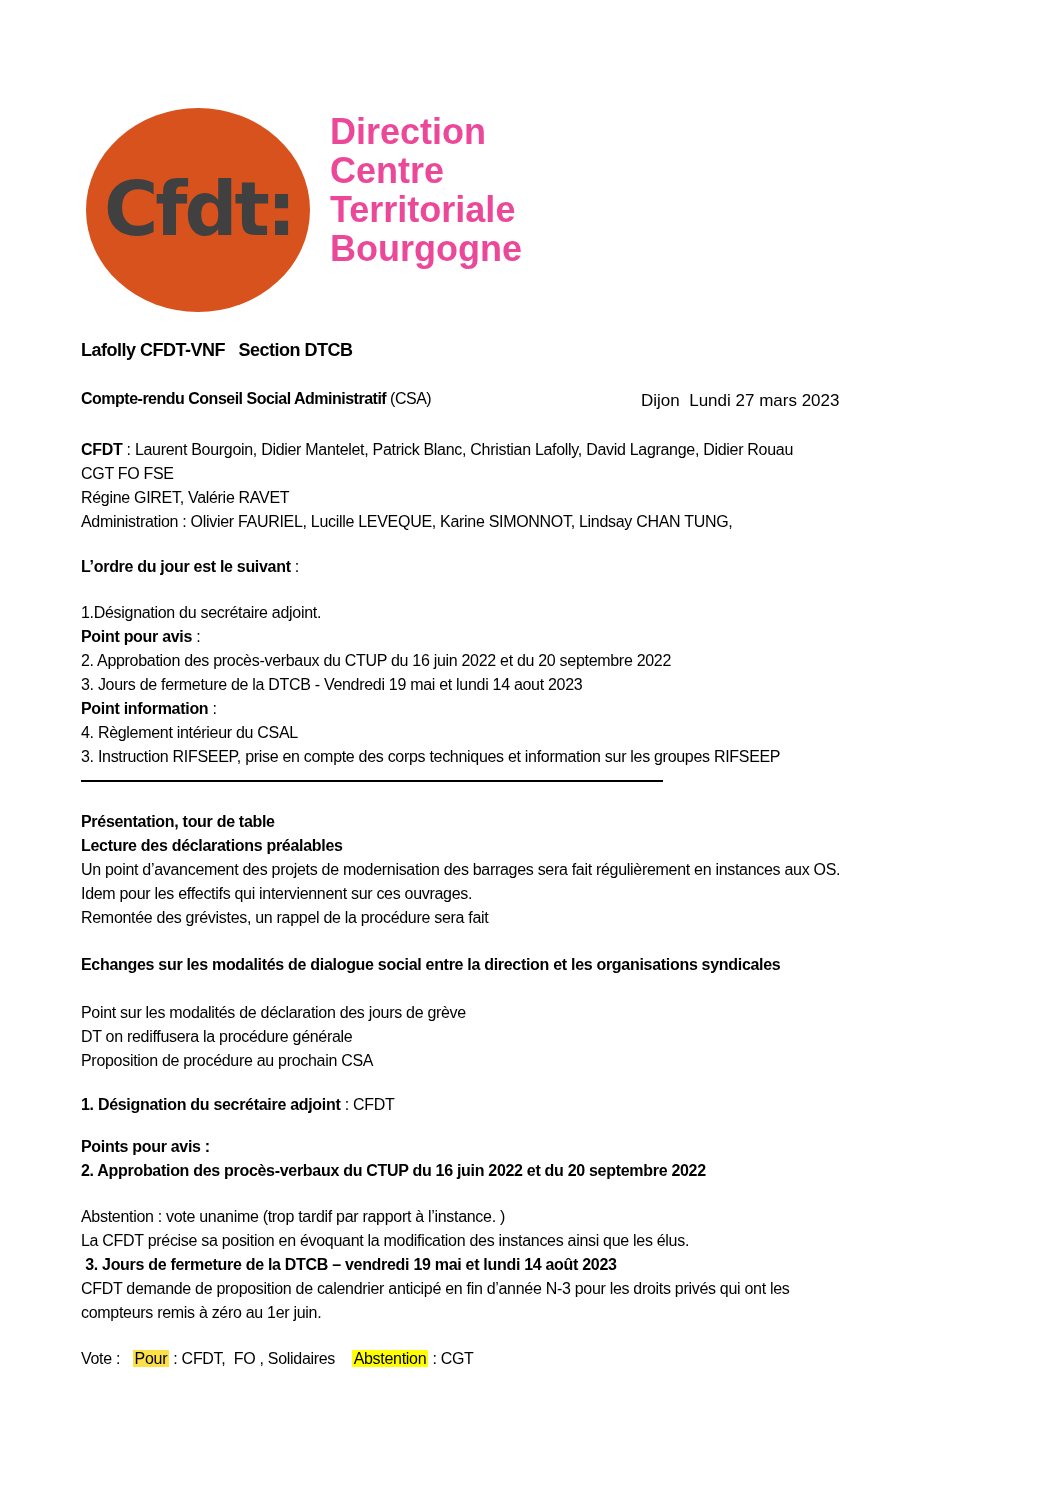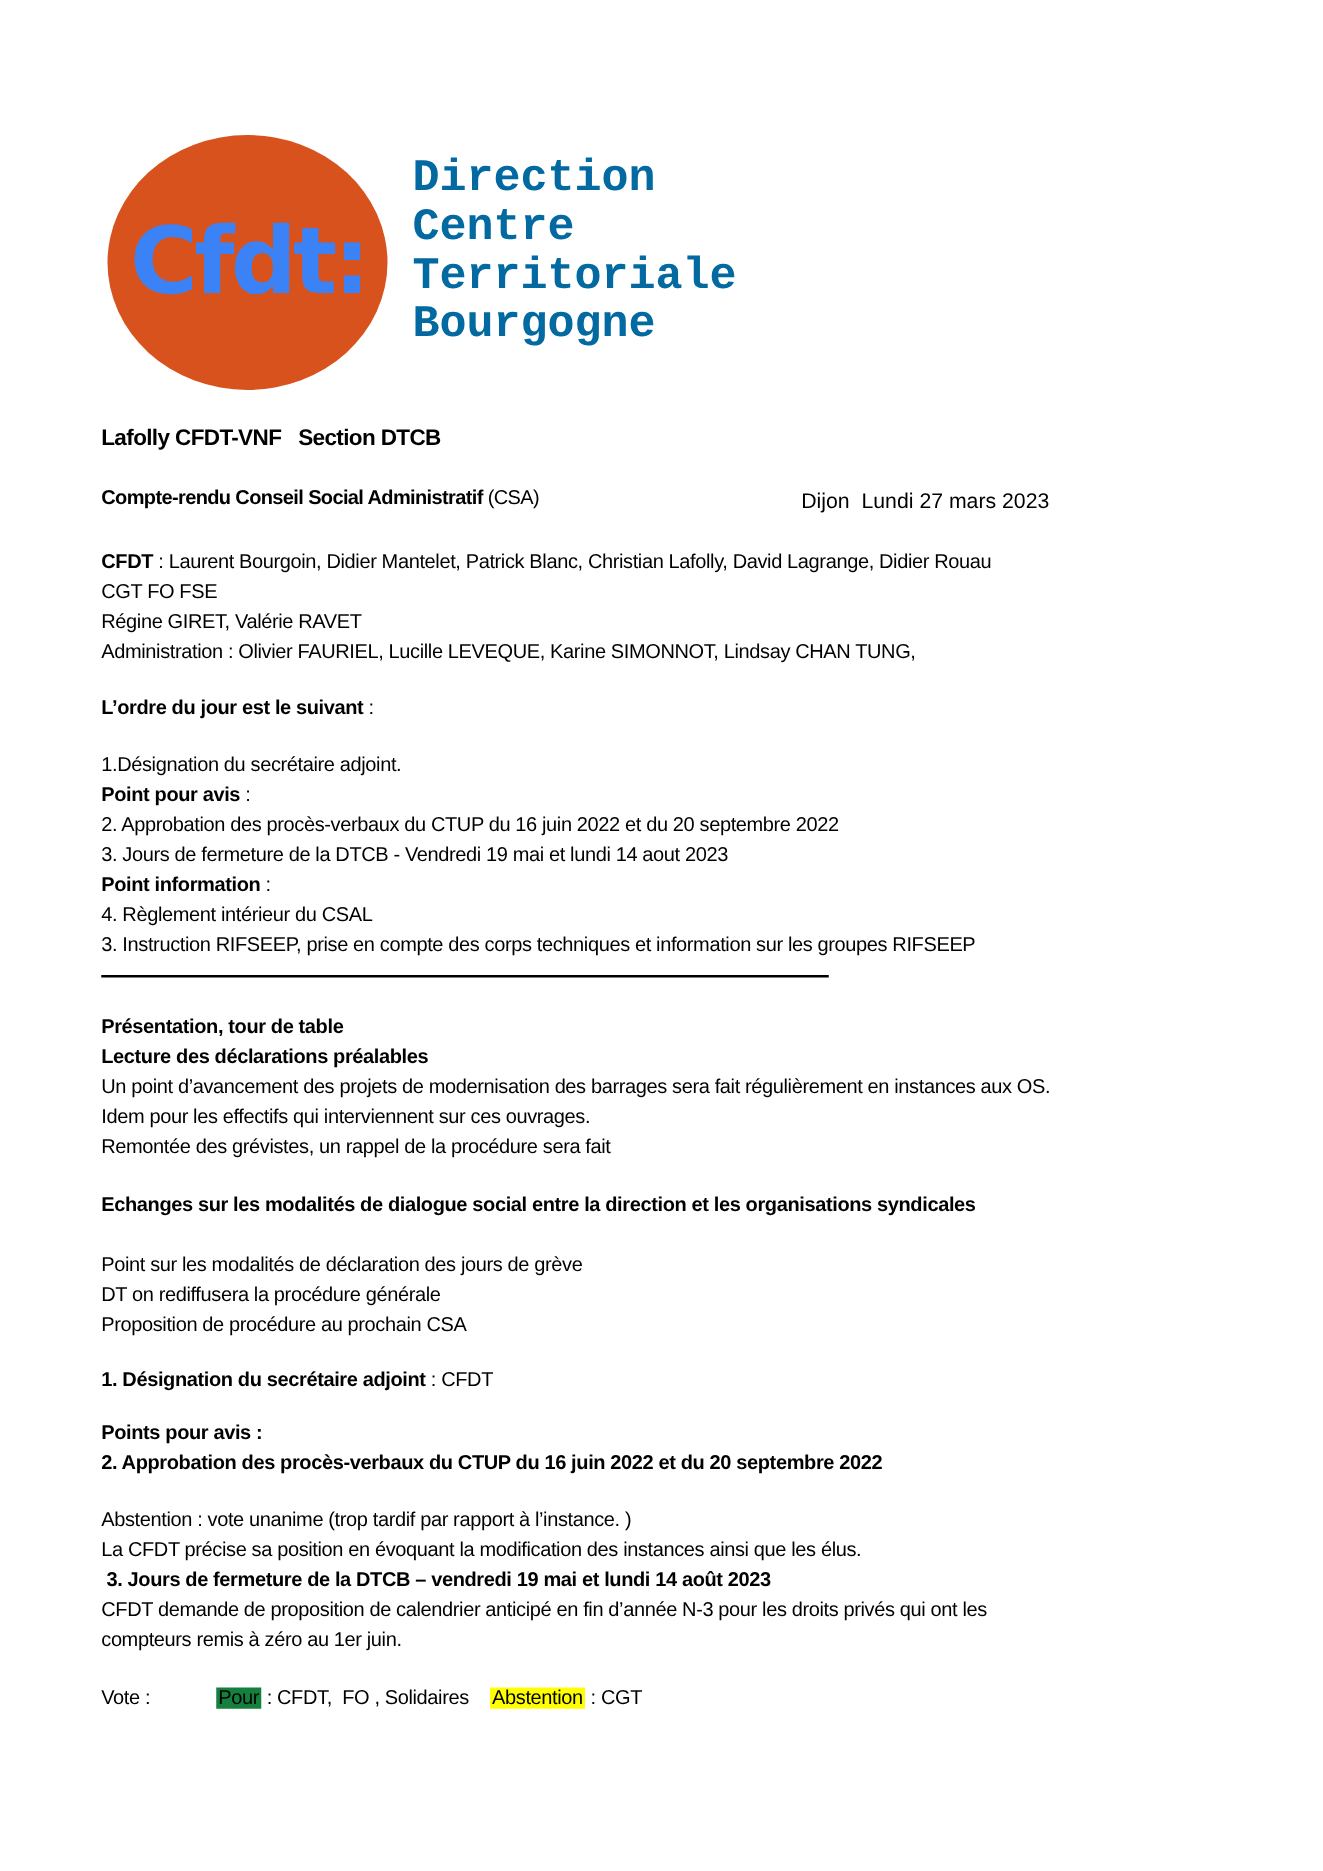--- a/index.html
+++ b/index.html
@@ -1,29 +1,29 @@
 <!DOCTYPE html>
 <html><head>
   <meta charset="utf-8">
   <style>
     html, body { margin: 0; padding: 0; background: #ffffff; }
     body { width: 1058px; height: 1497px; position: relative; overflow: hidden; color: #000; }
     .logo { position: absolute; left: 86px; top: 108px; width: 228px; height: 206px; }
     .logo-circle { position: absolute; left: 0; top: 0; width: 224px; height: 204px; border-radius: 50%; background: #d8521e; }
-    .logo-text { position: absolute; left: 18px; top: 55px; width: 200px; font-family: "DejaVu Sans", sans-serif; font-weight: bold; font-size: 74px; letter-spacing: -3px; color: #3b82f6; line-height: 92px; }
-    .org-name { position: absolute; left: 330px; top: 123px; font-family: Liberation Mono, monospace; font-weight: bold; font-size: 36px; line-height: 39px; color: #0369a1; }
+    .logo-text { position: absolute; left: 18px; top: 55px; width: 200px; font-family: "DejaVu Sans", sans-serif; font-weight: bold; font-size: 74px; letter-spacing: -3px; color: #404040; line-height: 92px; }
+    .org-name { position: absolute; left: 330px; top: 112px; font-family: Liberation Sans, sans-serif; font-weight: bold; font-size: 36px; line-height: 39px; color: #ec4899; }
     .org-name div { white-space: nowrap; }
     .h-syndicat { position: absolute; left: 81px; top: 340px; font-family: "Liberation Sans", sans-serif; font-weight: bold; font-size: 18px; letter-spacing: -0.5px; white-space: pre; }
     .h-cr { position: absolute; left: 81px; top: 390px; font-family: "Liberation Sans", sans-serif; font-weight: bold; font-size: 16px; letter-spacing: -0.5px; white-space: pre; }
     .h-cr .paren { font-weight: normal; }
     .h-date { position: absolute; left: 641px; top: 391px; font-family: "Liberation Sans", sans-serif; font-size: 17px; white-space: pre; }
     .body-text { position: absolute; left: 81px; font-family: "Liberation Sans", sans-serif; font-size: 16px; line-height: 24px; letter-spacing: -0.3px; white-space: nowrap; }
     .b { font-weight: bold; }
     .rule { position: absolute; left: 81px; top: 780px; width: 582px; height: 2px; background: #000; }
-    .hl-green { background: #15803d; padding: 0 2px; margin-left: 40px; }
+    .hl-green { background: #fde047; padding: 0 2px; }
     .hl-yellow { background: #ffff00; padding: 0 2px; }
   </style>
 </head>
 <body>
 
 <div class="logo">
   <div class="logo-circle"></div>
   <div class="logo-text">Cfdt:</div>
 </div>
 <div class="org-name">

